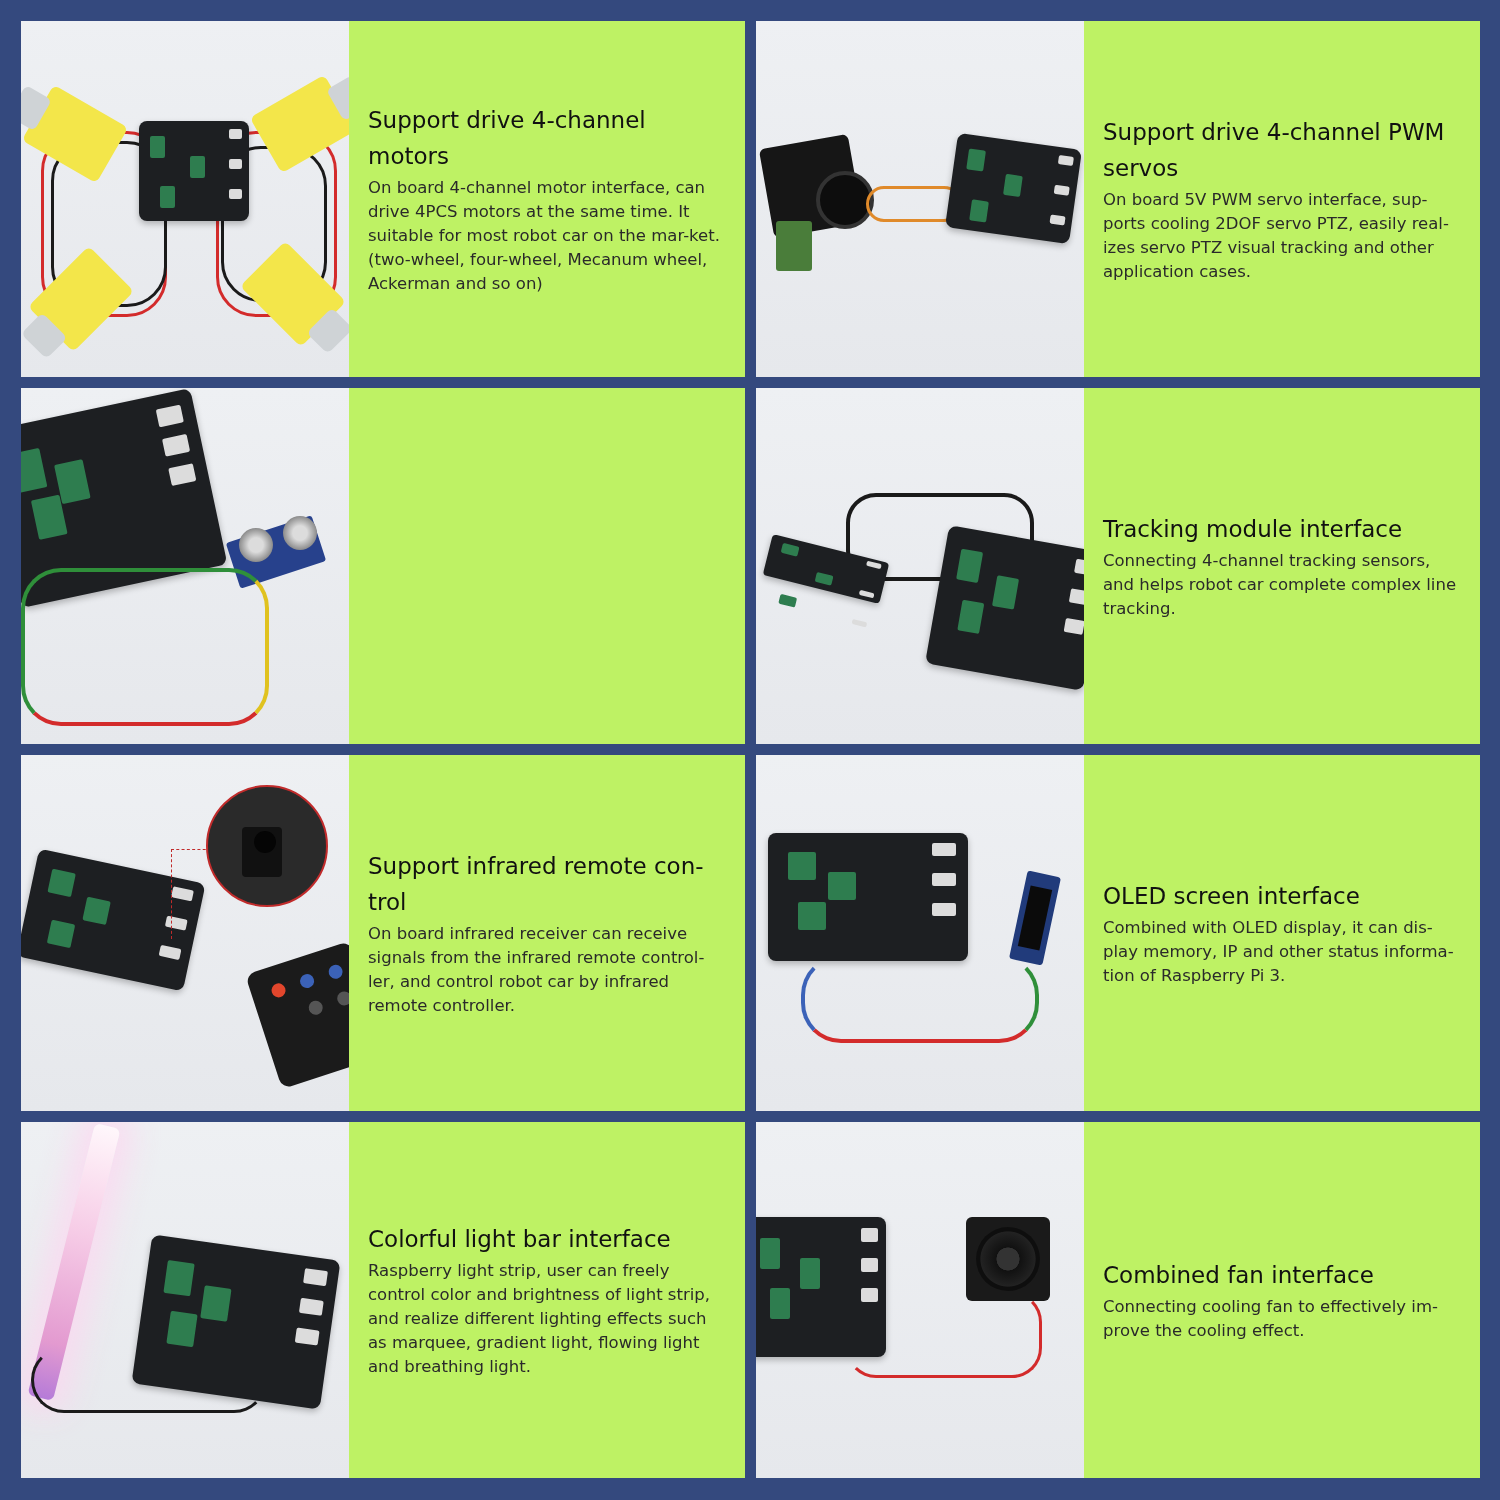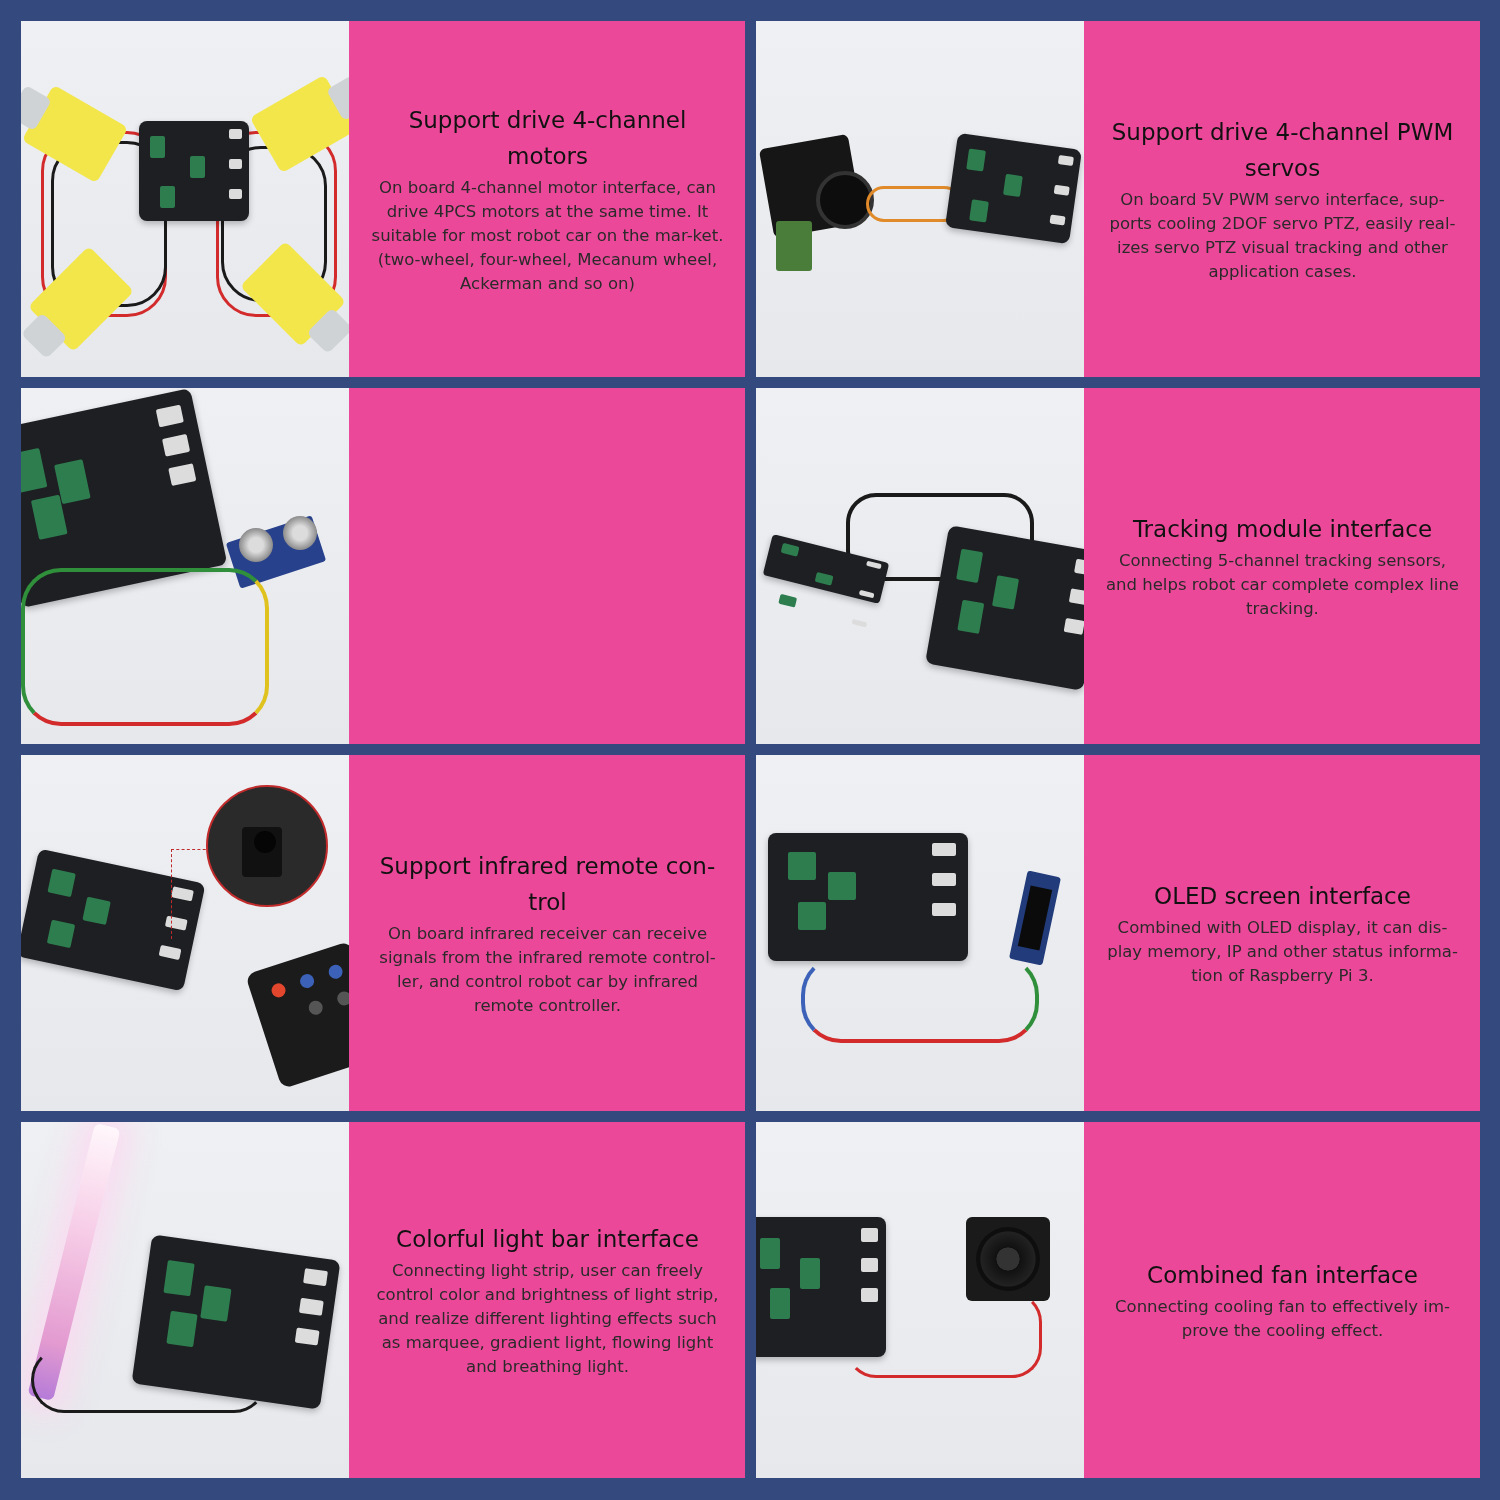--- a/index.html
+++ b/index.html
@@ -15,23 +15,22 @@
       left: 21px; top: 21px;
       width: 1459px; height: 1458px;
       display: grid;
       grid-template-columns: 724px 724px;
       grid-template-rows: 356px 356px 356px 356px;
       column-gap: 11px;
       row-gap: 11px;
     }
     .card {
       display: flex;
-      background: #ec4899;
+      background: #bef264;
       overflow: hidden;
-      text-align: center;
     }
     .card .photo {
       width: 328px; height: 100%;
       background: linear-gradient(180deg, #eef0f3 0%, #e6e8ec 100%);
       position: relative;
       flex: none;
       overflow: hidden;
     }
     .card .text {
       flex: 1;
@@ -190,21 +189,21 @@
   </div>
 
   <div class="card">
     <div class="photo">
       <div class="wire black" style="left:90px;top:105px;width:180px;height:80px;border-radius:30px;border-width:4px;"></div>
       <div class="pcb" style="left:10px;top:160px;width:120px;height:42px;transform:rotate(14deg);border-radius:4px;"></div>
       <div class="pcb" style="left:180px;top:150px;width:160px;height:140px;transform:rotate(10deg);"></div>
     </div>
     <div class="text">
       <h2 class="title">Tracking module interface</h2>
-      <p class="desc">Connecting 5-channel tracking sensors, and helps robot car complete complex line tracking.</p>
+      <p class="desc">Connecting 4-channel tracking sensors, and helps robot car complete complex line tracking.</p>
     </div>
   </div>
 
   <div class="card">
     <div class="photo">
       <div class="pcb" style="left:5px;top:110px;width:170px;height:110px;transform:rotate(12deg);"></div>
       <div class="dashed" style="left:150px;top:94px;width:40px;"></div>
       <div style="position:absolute;left:150px;top:94px;height:90px;border-left:1px dashed #c12b2b;"></div>
       <div class="magnifier" style="left:185px;top:30px;">
         <div style="position:absolute;left:34px;top:40px;width:40px;height:50px;background:#111;border-radius:4px;"></div>
@@ -231,21 +230,21 @@
   </div>
 
   <div class="card">
     <div class="photo">
       <div class="lightbar" style="left:40px;top:0px;"></div>
       <div class="wire black" style="left:10px;top:225px;width:230px;height:60px;border-radius:40px;border-color:transparent transparent #1a1a1a #1a1a1a;"></div>
       <div class="pcb" style="left:120px;top:125px;width:190px;height:150px;transform:rotate(8deg);"></div>
     </div>
     <div class="text">
       <h2 class="title">Colorful light bar interface</h2>
-      <p class="desc">Connecting light strip, user can freely control color and brightness of light strip, and realize different lighting effects such as marquee, gradient light, flowing light and breathing light.</p>
+      <p class="desc">Raspberry light strip, user can freely control color and brightness of light strip, and realize different lighting effects such as marquee, gradient light, flowing light and breathing light.</p>
     </div>
   </div>
 
   <div class="card">
     <div class="photo">
       <div class="pcb" style="left:-10px;top:95px;width:140px;height:140px;"></div>
       <div class="wire" style="left:90px;top:170px;width:190px;height:80px;border-radius:30px;border-color:transparent #d32b2b #d32b2b transparent;"></div>
       <div class="fan" style="left:210px;top:95px;"></div>
     </div>
     <div class="text">

